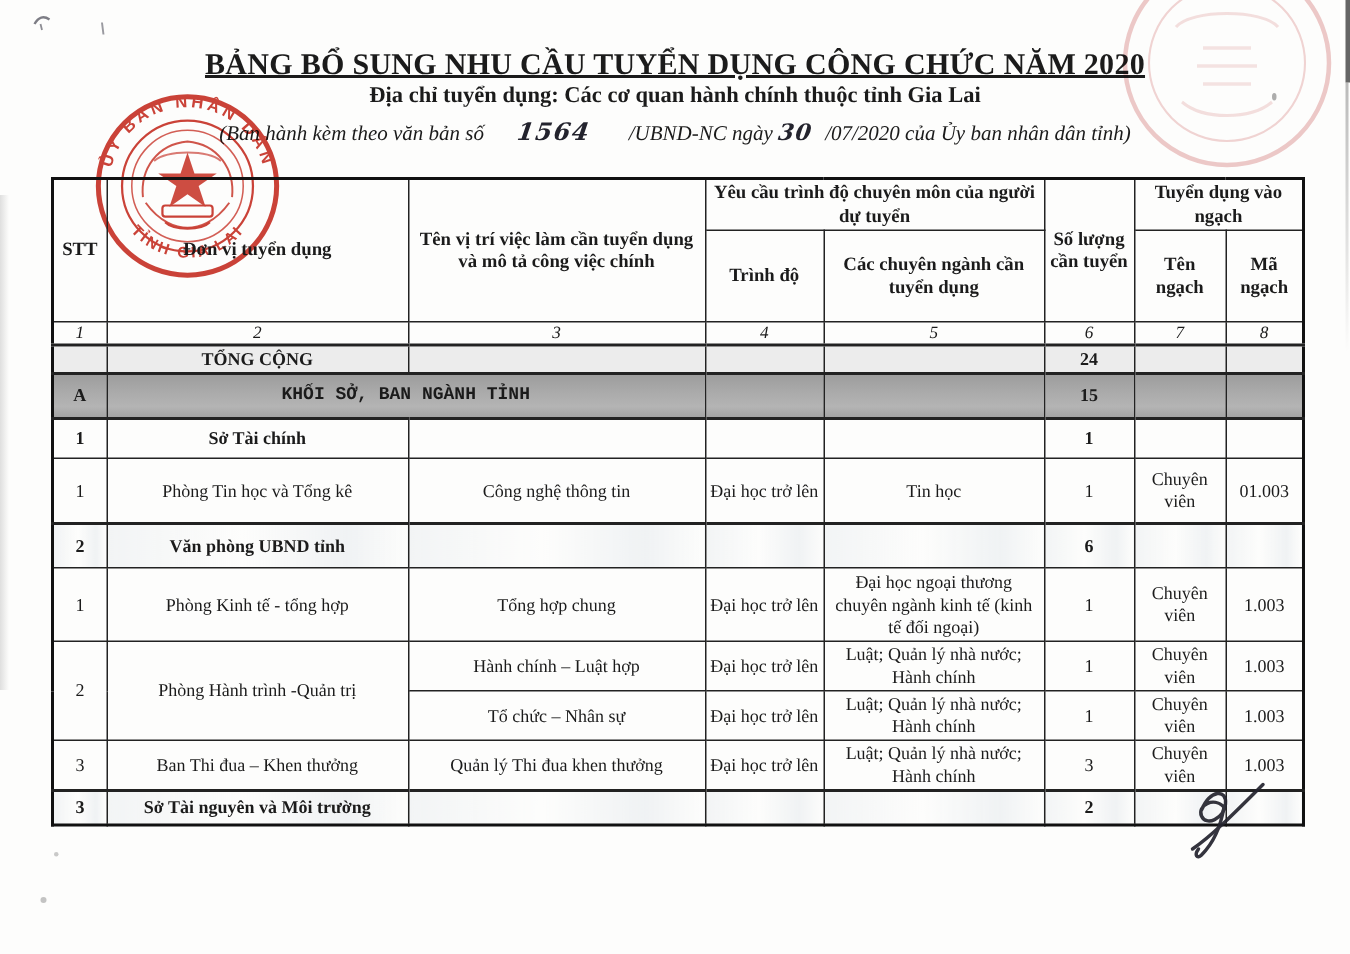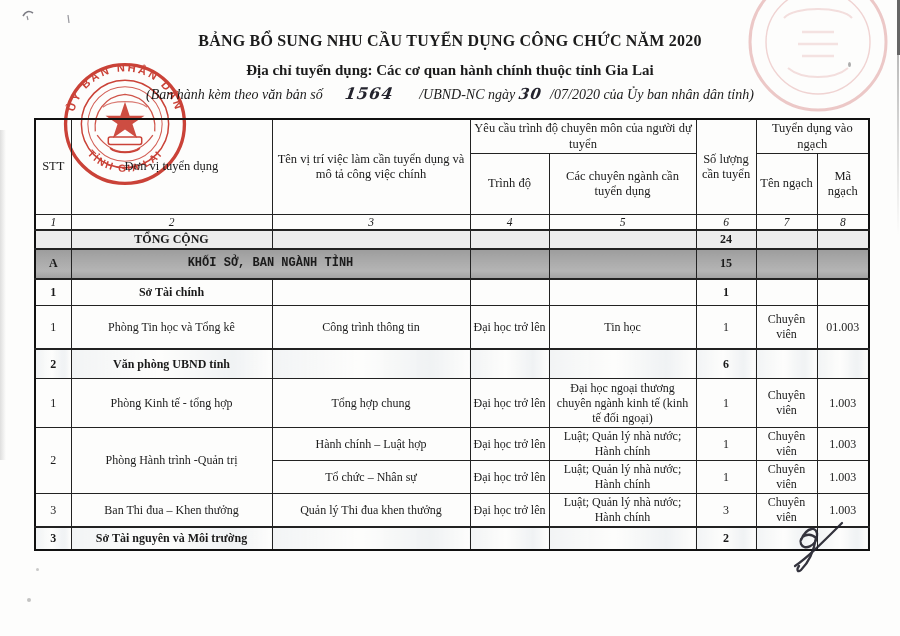--- a/index.html
+++ b/index.html
@@ -4,42 +4,42 @@
 <style>
   html,body{margin:0;padding:0;}
   body{
     width:900px;height:636px;position:relative;overflow:hidden;
     background:#fdfdfc;
     font-family:"Liberation Serif", serif;
     color:#1b1b1b;
   }
   
   .title-block{position:absolute;top:32px;left:0;width:900px;text-align:center;}
-  .t1{font-size:16px;font-weight:bold;letter-spacing:.2px;}
-  .t2{font-size:15px;font-weight:bold;margin-top:12px;}
+  .t1{font-size:20px;font-weight:bold;letter-spacing:.2px;text-decoration:underline;}
+  .t2{font-size:15px;font-weight:bold;margin-top:1px;}
   .t3{font-size:14px;font-style:italic;margin-top:5px;}
   .hand{
     font-family:"DejaVu Serif", serif;font-style:italic;font-weight:bold;
     font-size:16px;color:#23232d;letter-spacing:1px;transform:skewX(-8deg);
     display:inline-block;
   }
   .hand-num{margin:0 26px 0 22px;}
   .hand-day{margin:0 8px 0 4px;font-size:15px;}
   
   .doc-table{
     position:absolute;left:34px;top:118px;width:834px;
     border-collapse:collapse;table-layout:fixed;
     font-size:12px;line-height:1.25;
   }
   .doc-table th,.doc-table td{
     border:1px solid #222;padding:1px 3px;text-align:center;vertical-align:middle;
     overflow:hidden;
   }
   .doc-table{border:2px solid #111;}
-  .doc-table th{font-weight:normal;font-size:12.5px;margin-left:48px;}
+  .doc-table th{font-weight:bold;font-size:12.5px;margin-left:48px;}
   .colnum td{font-style:italic;font-size:11.5px;padding:0;line-height:1.05;}
   .bt2 td{border-top-width:2px;}
   .left{text-align:left;padding-left:5px;}
   .bold{font-weight:bold;}
   tr.total-row td{background:#ececec;}
   tr.section-row td{
     background:linear-gradient(180deg,#9d9d9d 0%,#aaaaaa 40%,#b4b4b4 75%,#a3a3a3 100%);
   }
   tr.section-row td{font-weight:bold;}
   tr.tint td{background:linear-gradient(90deg,rgba(210,218,224,.25),rgba(255,255,255,0) 45%,rgba(205,214,222,.28) 80%,rgba(255,255,255,0));}
@@ -185,21 +185,21 @@
       <td></td>
       <td></td>
       <td></td>
       <td class="bold">1</td>
       <td></td>
       <td></td>
     </tr>
     <tr style="height:43px">
       <td>1</td>
       <td class="left">Phòng Tin học và Tổng kê</td>
-      <td>Công trình thông tin</td>
+      <td>Công nghệ thông tin</td>
       <td>Đại học trở lên</td>
       <td>Tin học</td>
       <td>1</td>
       <td>Chuyên viên</td>
       <td>01.003</td>
     </tr>
     <tr class="bt2 tint" style="height:30px">
       <td class="bold">2</td>
       <td class="left bold">Văn phòng UBND tỉnh</td>
       <td></td>

